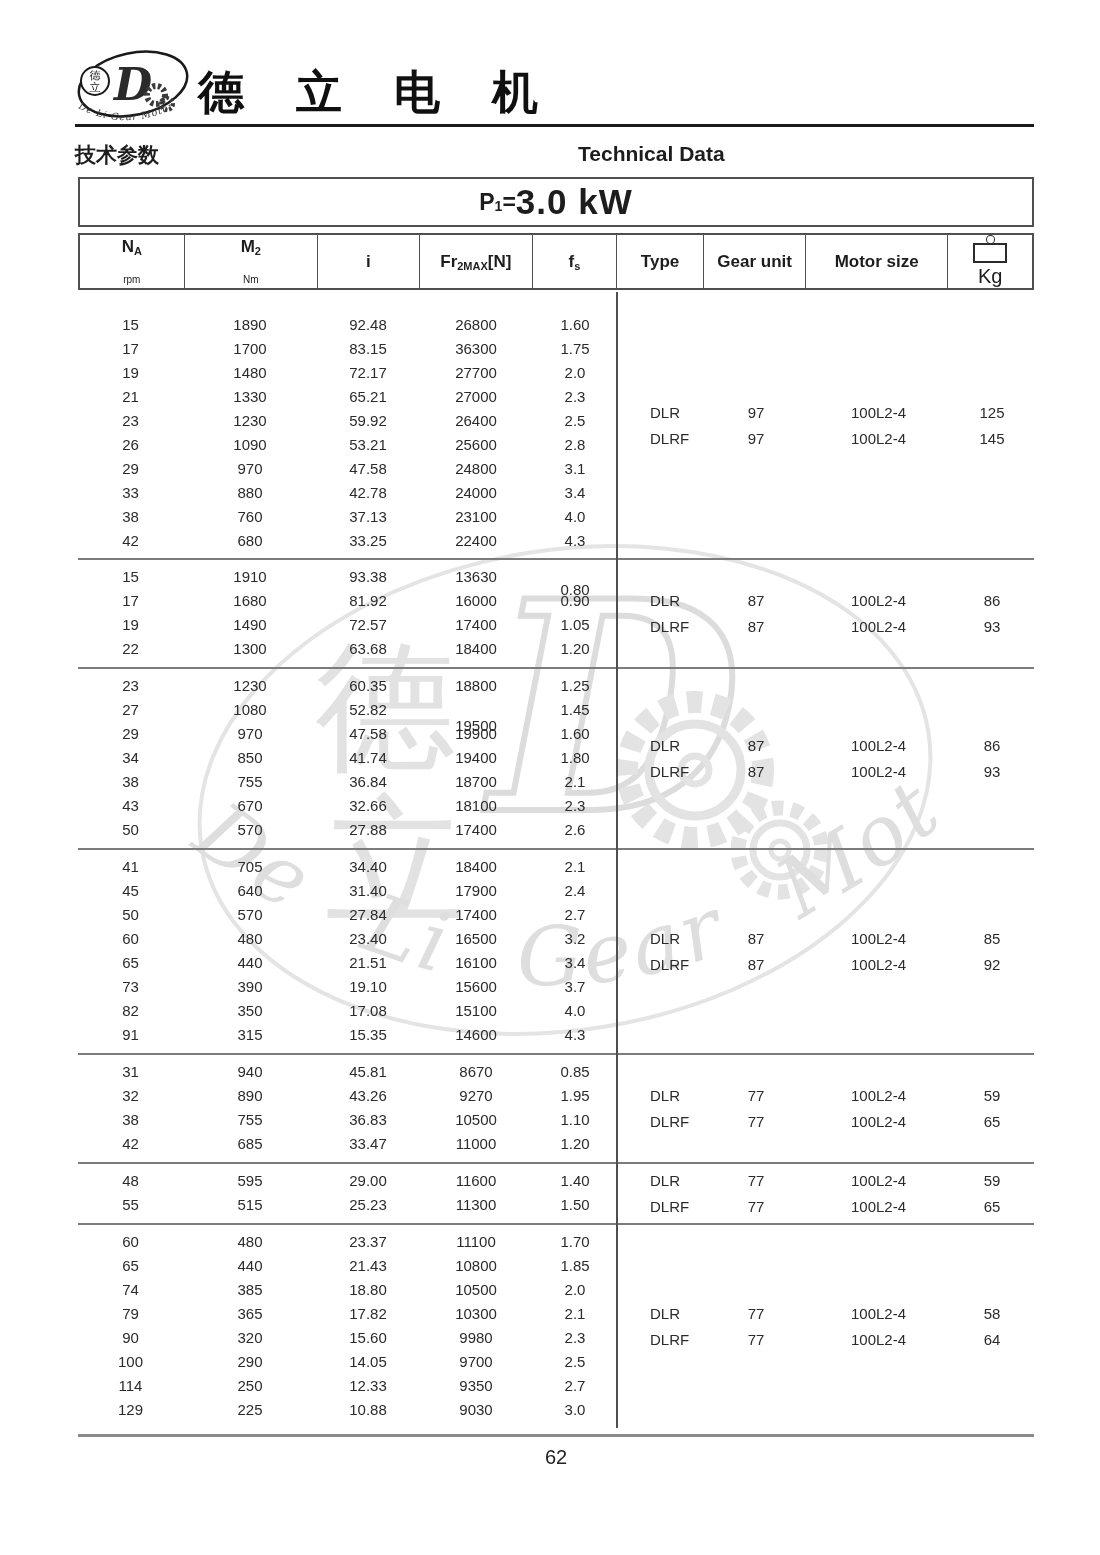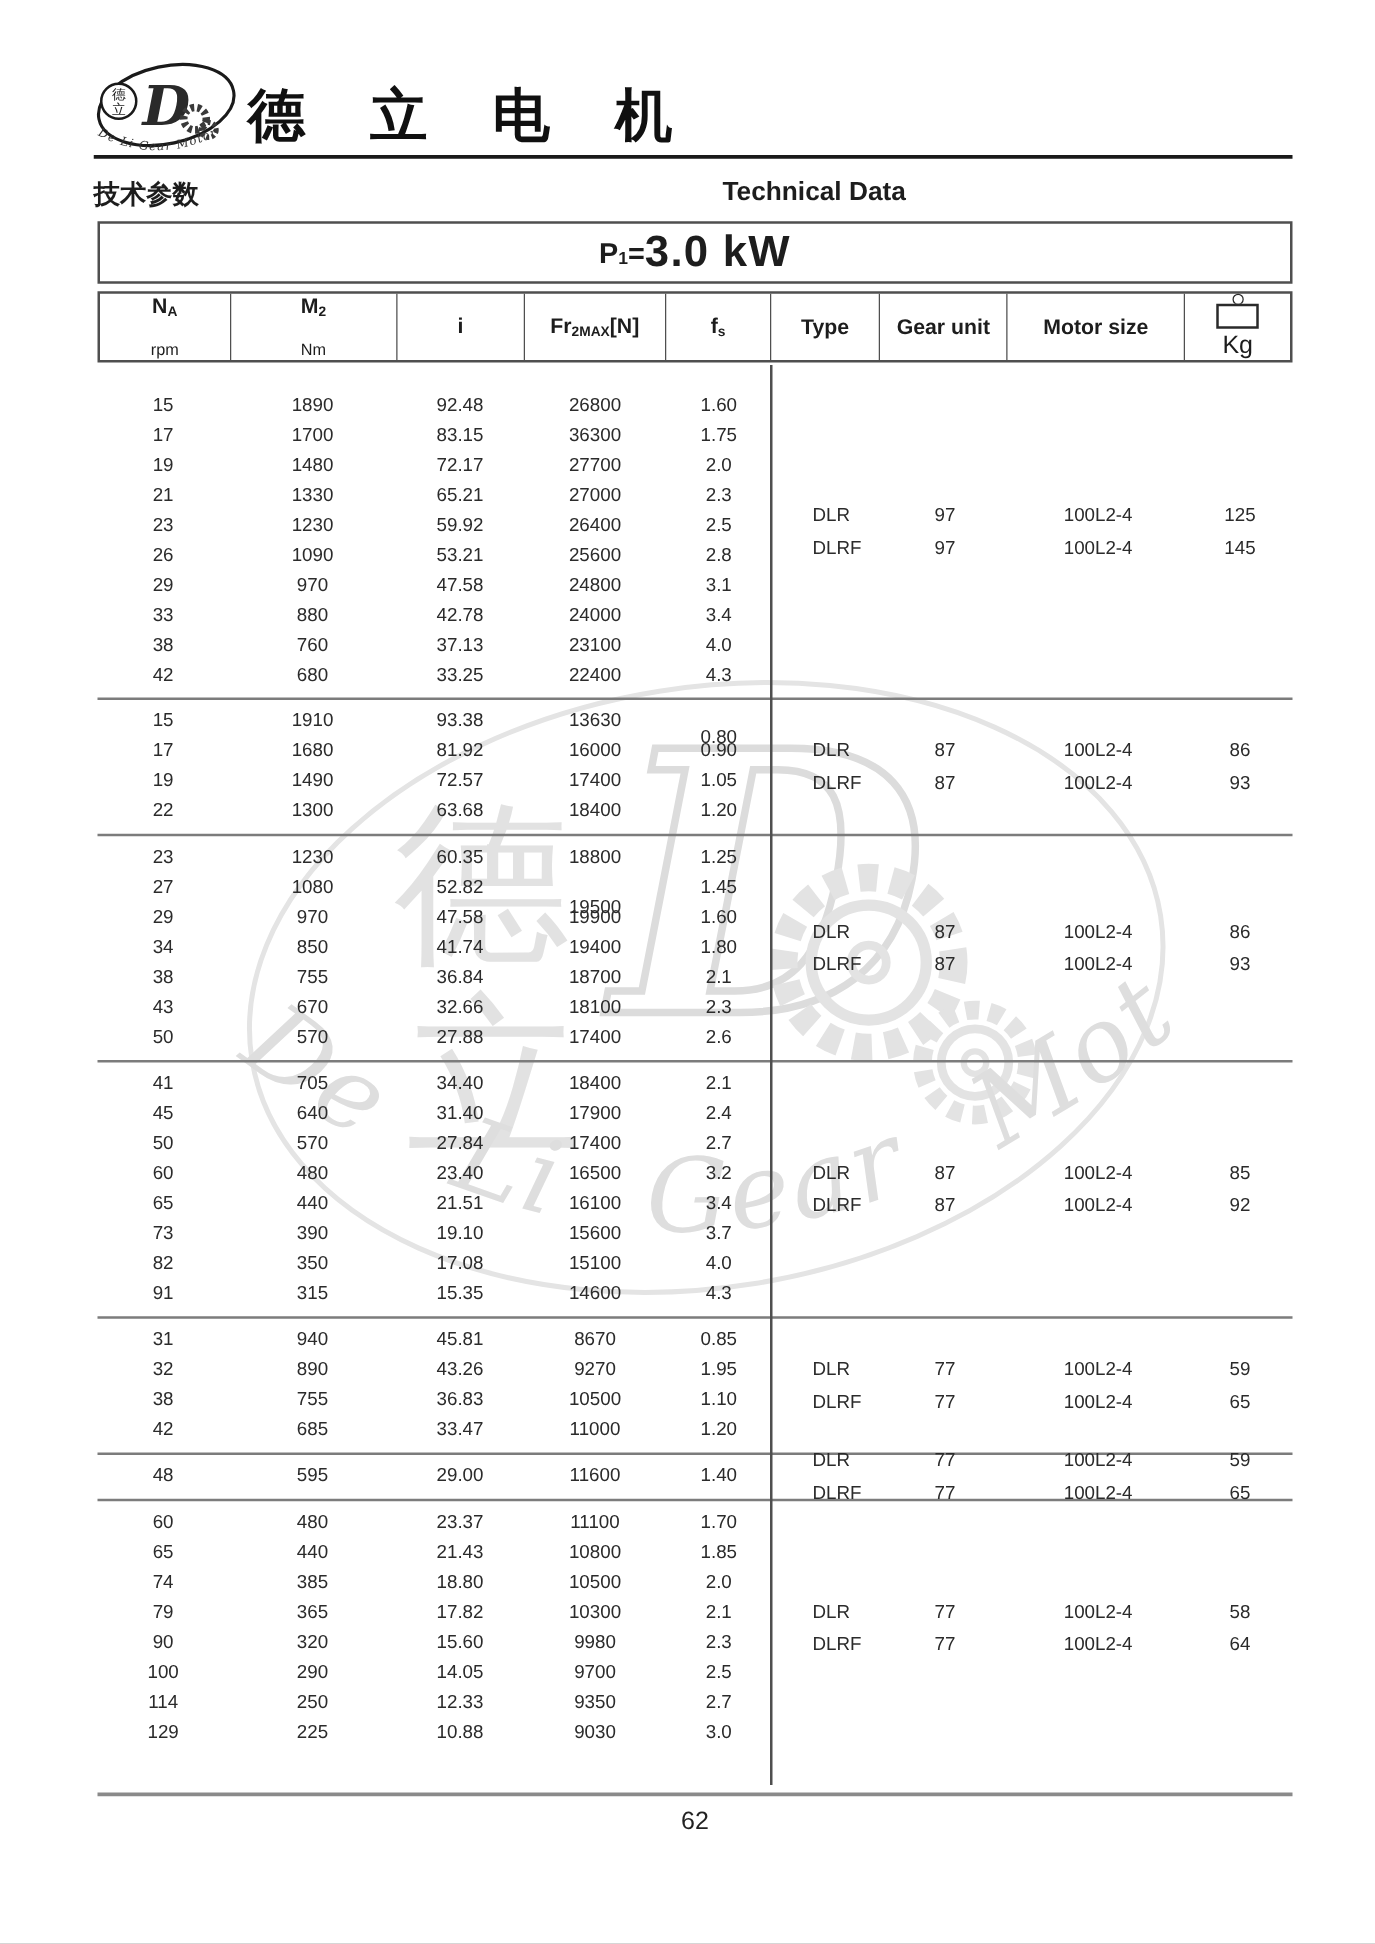--- a/index.html
+++ b/index.html
@@ -37,21 +37,21 @@
     left:78px;top:233px;width:956px;height:57px;border:2px solid #4f4f4f;
     box-sizing:border-box;display:flex;
   }
   .th{
     display:flex;flex-direction:column;align-items:center;justify-content:center;
     border-right:1px solid #4f4f4f;box-sizing:border-box;line-height:1.15;
   }
   .th:last-child{border-right:none;}
   .th .big{font-size:17px;font-weight:bold;}
   .th .sub{font-size:11px;font-weight:bold;position:relative;top:3px;}
-  .th .unit{font-size:13px;margin-top:17px;}
+  .th .unit{font-size:10px;margin-top:17px;}
   .w-knob{width:7px;height:7px;border:1.5px solid #2a2a2a;border-radius:50%;background:#fff;}
   .w-body{width:30px;height:17px;border:2px solid #2a2a2a;margin-top:-1px;background:#fff;}
   .w-label{font-size:20px;margin-top:2px;}
 
   
   .tbody{left:78px;top:292px;width:956px;height:1136px;}
   .vline{position:absolute;left:538px;top:0;width:2px;height:100%;background:#4f4f4f;}
   .sep{height:2px;background:#7c7c7c;}
   .block{position:relative;padding:4px 0 7px 0;}
   .block.first{padding-top:20px;padding-bottom:6px;}
@@ -480,20 +480,27 @@
       </div>
       <div class="sep"></div>
       <div class="block">
         <div class="trow">
           <span class="tcell" style="width: 105px;">48</span>
           <span class="tcell" style="width: 134px;">595</span>
           <span class="tcell" style="width: 102px;">29.00</span>
           <span class="tcell" style="width: 114px;">11600</span>
           <span class="tcell" style="width: 84px;">1.40</span>
         </div>
+        <div class="trow">
+          <span class="tcell" style="width: 105px;">55</span>
+          <span class="tcell" style="width: 134px;">515</span>
+          <span class="tcell" style="width: 102px;">25.23</span>
+          <span class="tcell" style="width: 114px;">11300</span>
+          <span class="tcell" style="width: 84px;">1.50</span>
+        </div>
         <div class="variants">
           <div class="vrow">
             <span class="vcell type" style="width: 88px;">DLR</span>
             <span class="vcell" style="width: 102px;">77</span>
             <span class="vcell" style="width: 143px;">100L2-4</span>
             <span class="vcell" style="width: 84px;">59</span>
           </div>
           <div class="vrow">
             <span class="vcell type" style="width: 88px;">DLRF</span>
             <span class="vcell" style="width: 102px;">77</span>

